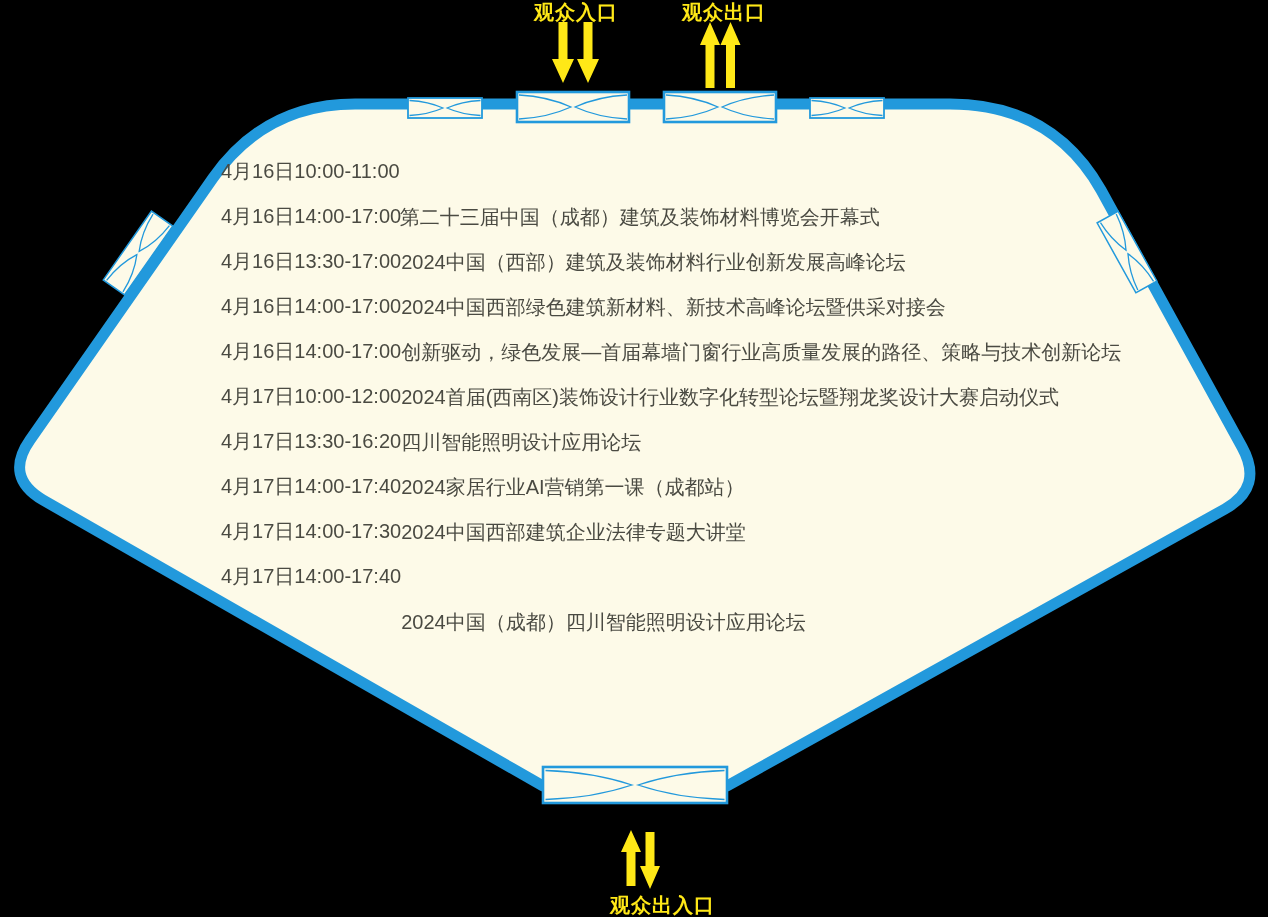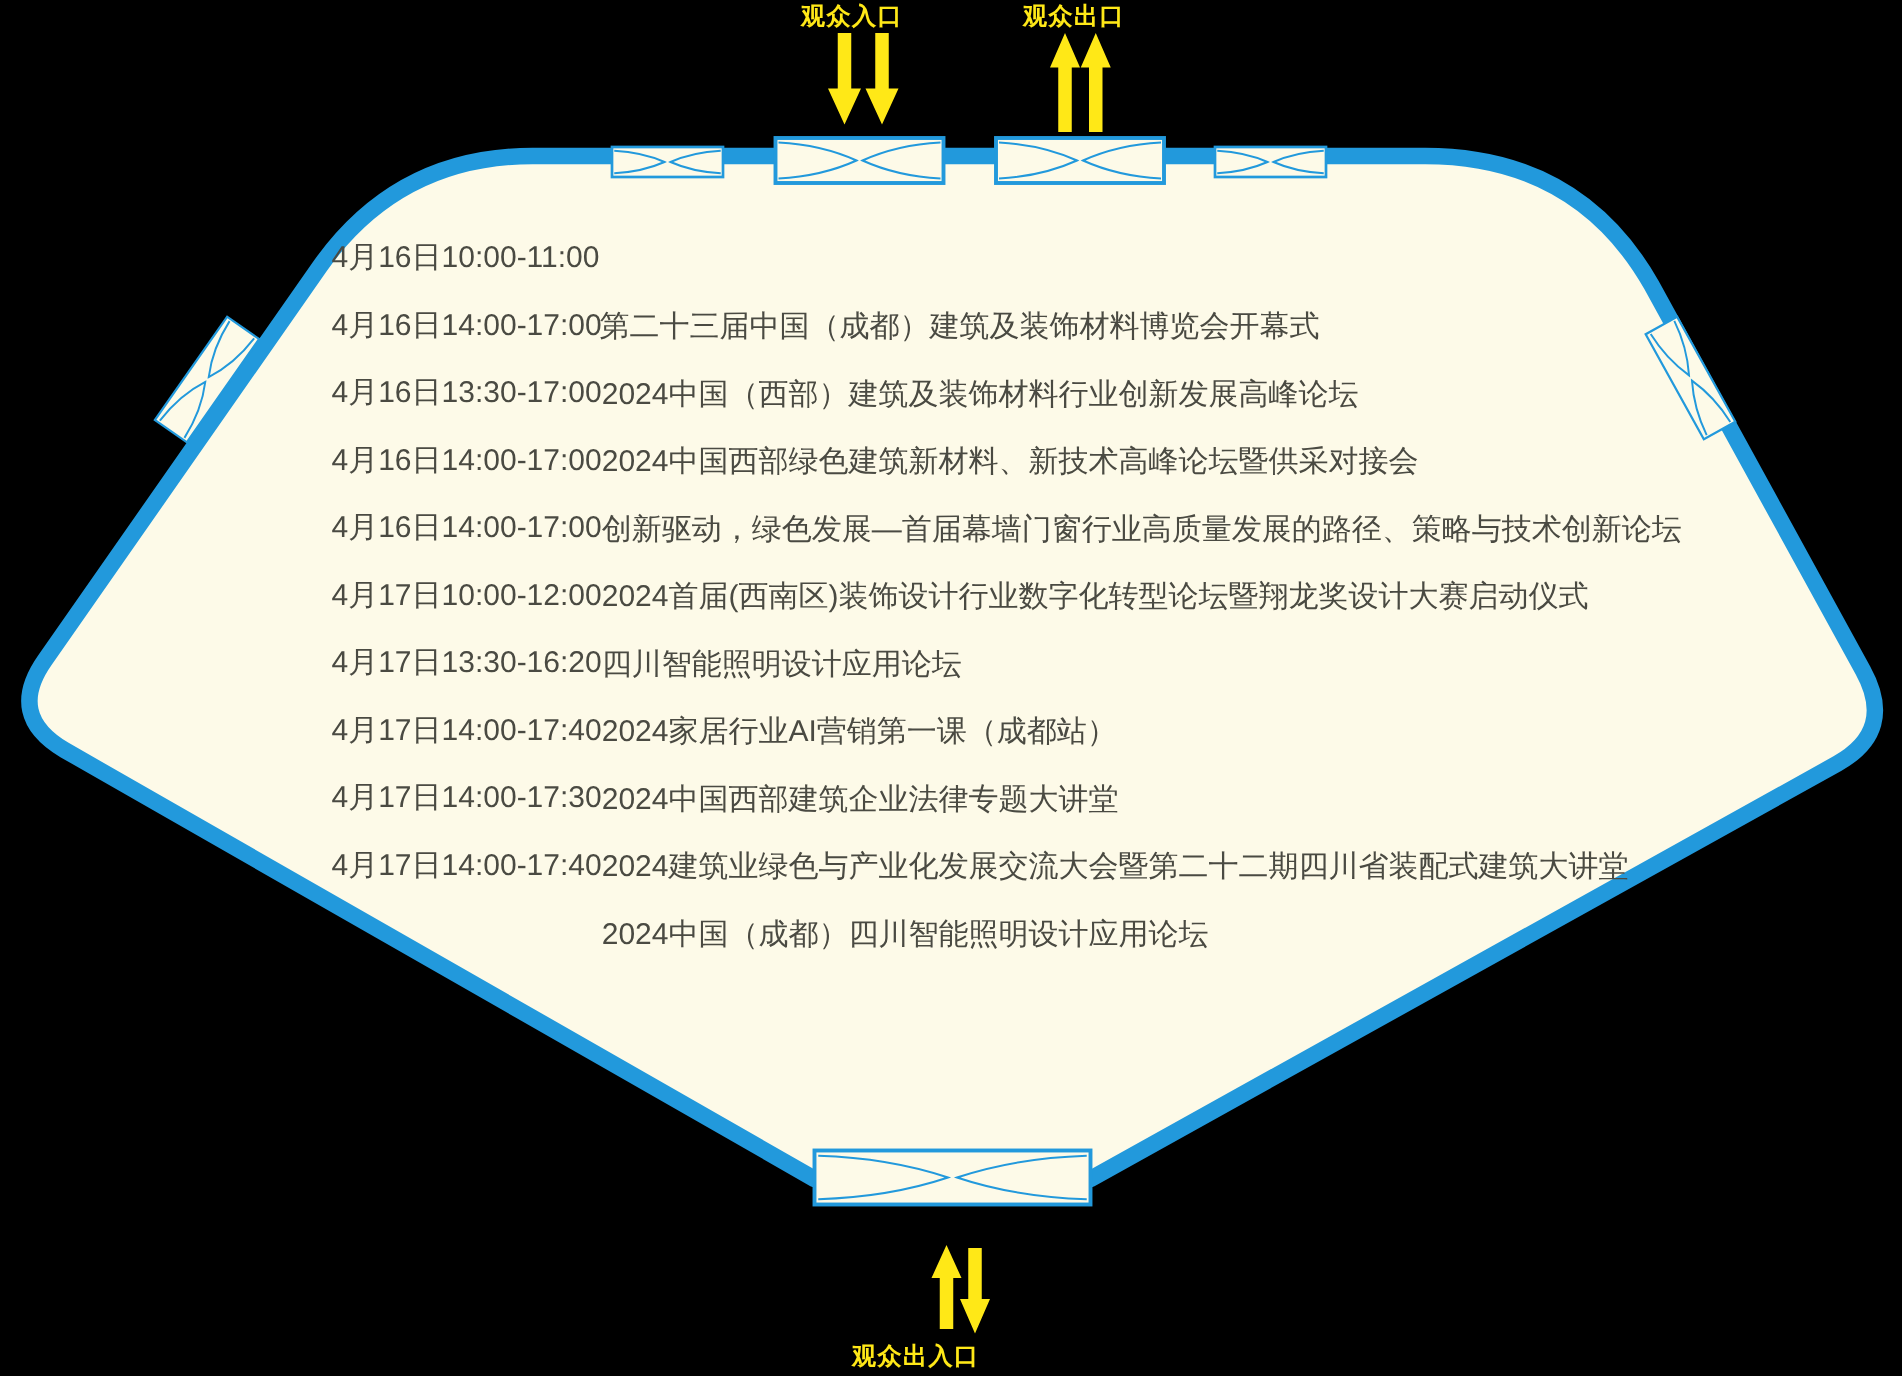--- a/index.html
+++ b/index.html
@@ -20,27 +20,27 @@
   .door-rect{fill:var(--hall-fill,#FDFAE8);stroke:var(--border-blue,#2299DC);}
   .door-rect.thick{stroke-width:2.6;}
   .door-rect.small{stroke-width:1.8;}
   .door-rect.thin{stroke-width:1.5;}
   .door-glyph{fill:none;stroke:var(--border-blue,#2299DC);stroke-width:1.3;}
   .arrow{fill:var(--accent-yellow,#FFE817);}
 
   .label{
     position:absolute;
     color:var(--accent-yellow,#FFE817);
-    font-size:16px;font-weight:bold;
+    font-size:20px;font-weight:bold;
     line-height:20px;white-space:nowrap;
     letter-spacing:1px;
   }
   .label.entrance-top{left:534px;top:2px;}
   .label.exit-top{left:682px;top:2px;}
-  .label.bottom{left:568px;top:895px;}
+  .label.bottom{left:610px;top:895px;}
 
   .schedule{
     position:absolute;left:221px;top:158px;width:980px;
     color:var(--text-dark,#4A4A42);
     font-size:20px;
   }
   .schedule .row{
     display:flex;align-items:flex-start;height:45px;white-space:nowrap;
   }
   .schedule .time{flex:0 0 171px;}
@@ -142,21 +142,20 @@
       <div class="row">
       <span class="time">4月17日13:30-16:20</span>
       <span class="event">2024家居行业AI营销第一课（成都站）</span>
     </div>
       <div class="row">
       <span class="time">4月17日14:00-17:40</span>
       <span class="event">2024中国西部建筑企业法律专题大讲堂</span>
     </div>
       <div class="row">
       <span class="time">4月17日14:00-17:30</span>
-      <span class="event">2024建筑业绿色与产业化发展交流大会暨第二十二期四川省装配式建筑大讲堂</span>
     </div>
       <div class="row">
       <span class="time">4月17日14:00-17:40</span>
       <span class="event">2024中国（成都）四川智能照明设计应用论坛</span>
     </div>
     </div>
 
 </div>
 
 </body></html>

